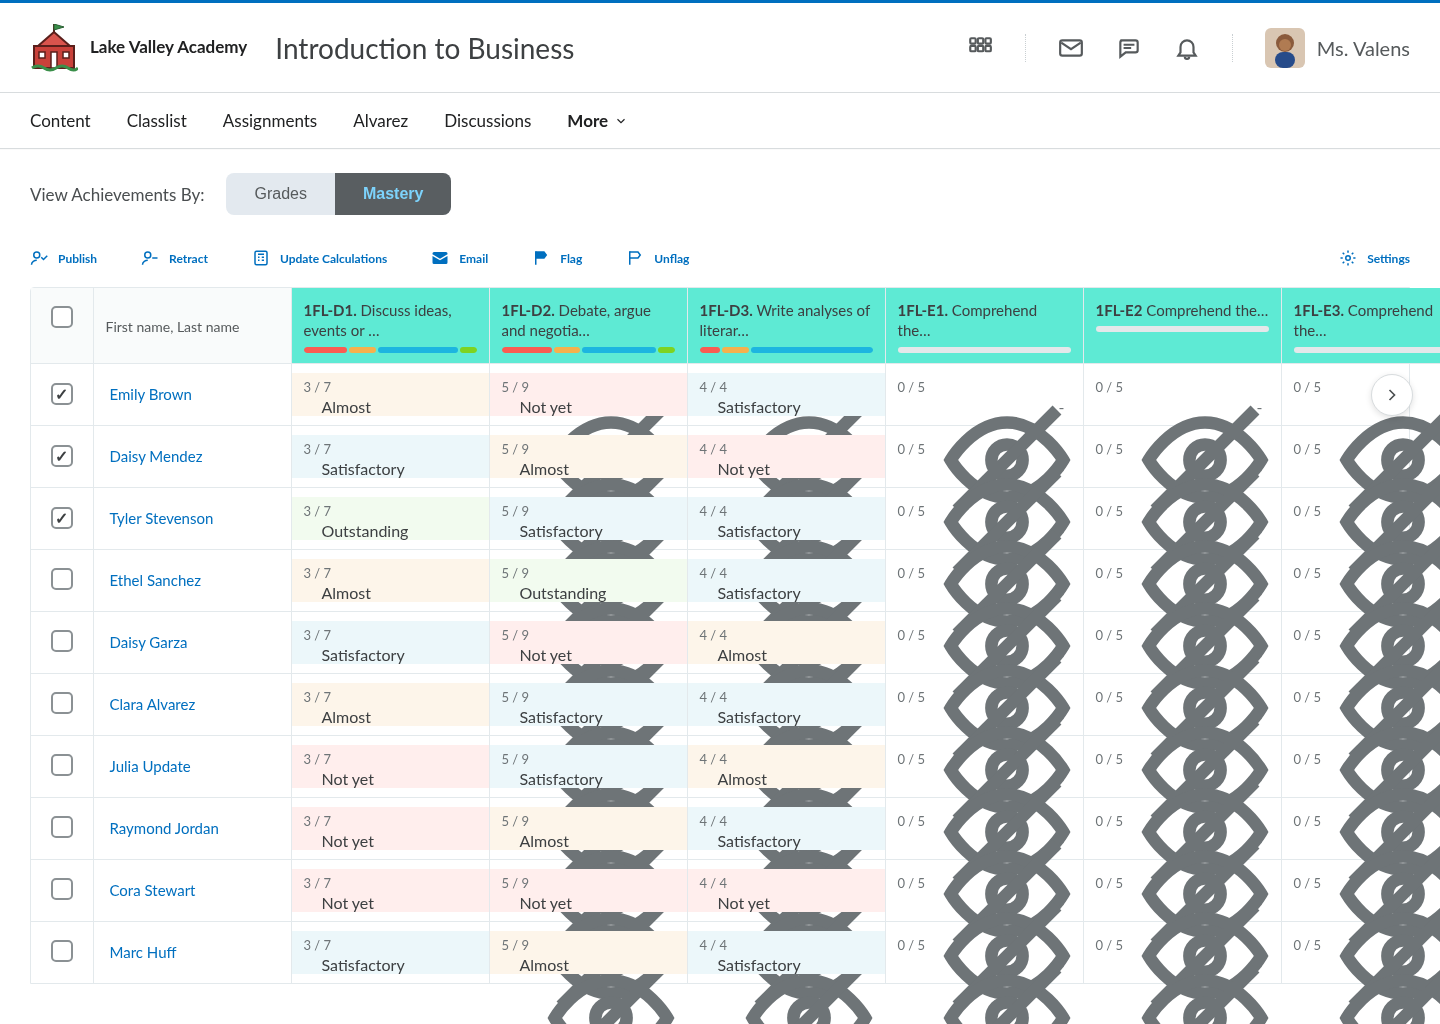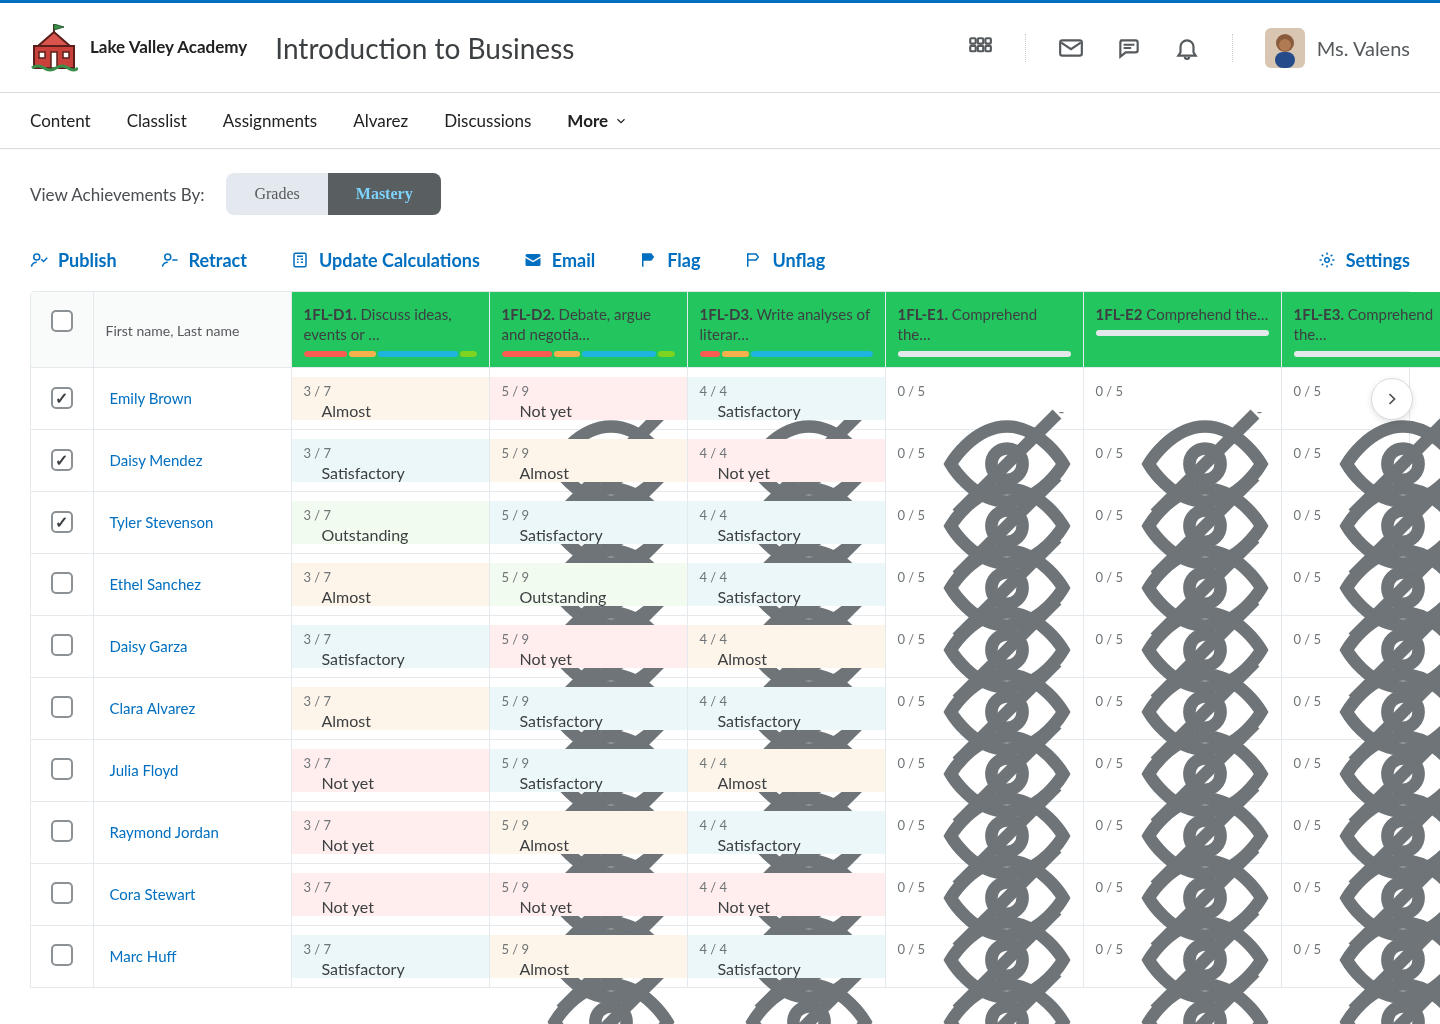--- a/index.html
+++ b/index.html
@@ -57,47 +57,47 @@
   main { padding: 24px 30px 40px; }
   .view-row { display:flex; align-items:center; gap: 22px; color:#4a4e50; font-size:17px;}
   .toggle {
     display:flex; border-radius: 8px; overflow:hidden;
     background: var(--toggle-off-bg);
     height: 42px;
   }
   .toggle button {
     border:none; background:transparent; padding: 0 28px;
     font-size:16px; color: var(--grey-text); cursor:pointer;
-    font-family:Liberation Serif, serif;
+    font-family:Liberation Sans, sans-serif;
   }
   .toggle button.active { background: var(--toggle-on-bg); color:#7dd3fc; font-weight:600;}
   .actions-row {
     display:flex; align-items:center; gap: 44px;
     margin-top: 34px;
   }
   .action {
     display:flex; align-items:center; gap:10px;
-    color: var(--blue); font-weight:700; font-size:18px; cursor:pointer;
+    color: var(--blue); font-weight:700; font-size:12px; cursor:pointer;
   }
   .action svg { width:18px; height:18px; }
   .actions-spacer { flex:1; }
   .table-wrap {
     position:relative;
     margin-top: 20px;
     border: 1px solid var(--row-border);
     border-radius: 4px 0 0 0;
   }
   table.mastery { border-collapse: collapse; width: 100%; table-layout: fixed; }
   table.mastery th, table.mastery td { padding:0; }
   col.chk  { width: 62px; }
   col.name { width: 198px; }
   col.out  { width: 198px; }
   thead th {
     font-weight: 400; text-align:left; vertical-align:top;
-    background: #22c55e;
+    background: #5eead4;
     border-bottom: 1px solid var(--row-border);
   }
   thead th.chk-h, thead th.name-h { background:#f9fbfb;}
   thead th + th { border-left: 1px solid var(--row-border); }
   th .hdr-inner { padding: 12px 12px 10px; }
   .outcome-code { font-weight:700; }
   .outcome-title { color:#3d4042; font-size:15px; line-height:1.35;}
   .dist-bar { height:6px; border-radius:3px; display:flex; overflow:hidden; gap:2px; margin-top:6px;}
   .dist-bar span { display:block; height:100%; border-radius:3px;}
   .dist-empty { height:6px; border-radius:3px; background:#e4e8ea; margin-top:6px;}
@@ -756,21 +756,21 @@
             </td>
             <td class="out-c">
               <div class="cell level-none">
                 <div class="counts">0 / 5</div>
                 <div class="empty-dash">-</div>
               </div>
             </td>
           </tr>
           <tr>
             <td class="chk-c"><span class="chkbox "></span></td>
-            <td class="name-c"><a>Julia Floyd</a></td>
+            <td class="name-c"><a>Julia Update</a></td>
             <td class="out-c">
               <div class="cell level-notyet">
                 <div class="counts">3 / 7</div>
                 <div class="level-label">Not yet</div>
                 <span class="eye-off"><svg>
                     <use href="#i-eyeoff"></use>
                   </svg></span>
               </div>
             </td>
             <td class="out-c">

